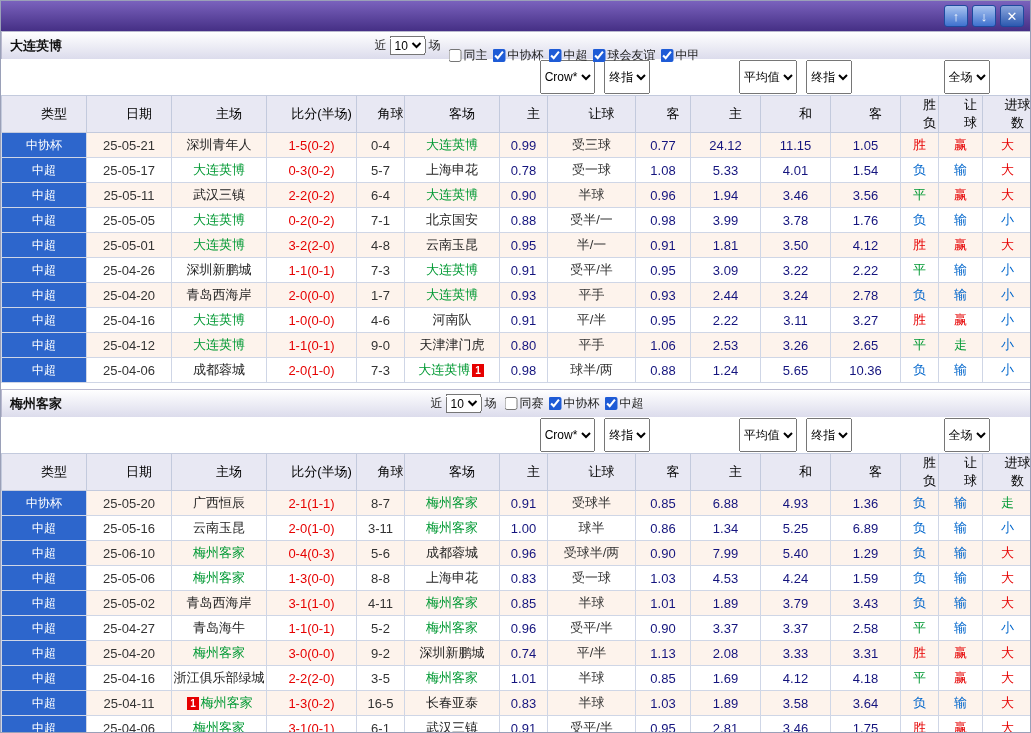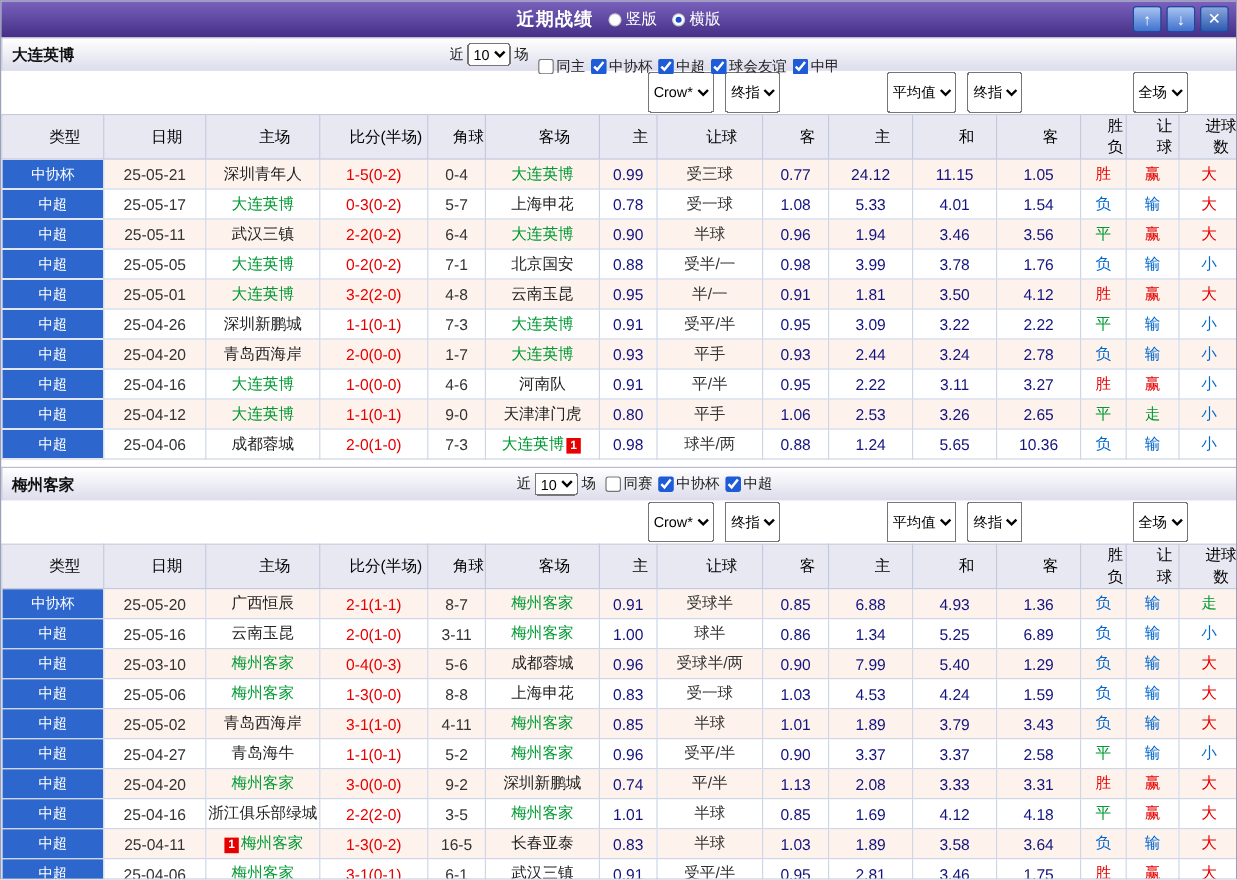--- a/index.html
+++ b/index.html
@@ -53,31 +53,20 @@
 
   .summary { height:22px; display:flex; align-items:center; justify-content:center; gap:2px; font-size:12.5px;
              border:1px solid #cfd6e6; border-top:none; background:#fff; }
 </style>
 </head>
 <body>
 
 <div class="app">
 
   <div class="topbar">
-    <div class="topbar-center">
-      <span class="title">近期战绩</span>
-      <label class="radio-opt">
-        <span class="radio"></span>
-        <span>竖版</span>
-      </label>
-      <label class="radio-opt">
-        <span class="radio on"></span>
-        <span>横版</span>
-      </label>
-    </div>
     <div class="win-btns">
       <div class="win-btn">↑</div>
       <div class="win-btn">↓</div>
       <div class="win-btn close">✕</div>
     </div>
   </div>
 
   <section class="team-section">
     <div class="team-bar">
       <span class="team-name">大连英博</span>
@@ -439,21 +428,21 @@
             <td class="c-odds">0.86</td>
             <td class="c-odds">1.34</td>
             <td class="c-odds">5.25</td>
             <td class="c-odds">6.89</td>
             <td class="c-res res-loss">负</td>
             <td class="c-res res-loss">输</td>
             <td class="c-res res-loss">小</td>
           </tr>
           <tr>
             <td class="c-comp">中超</td>
-            <td class="c-date">25-03-10</td>
+            <td class="c-date">25-06-10</td>
             <td class="c-team focus"><span class="tname">梅州客家</span></td>
             <td class="c-score">0-4(0-3)</td>
             <td class="c-corner">5-6</td>
             <td class="c-team"><span class="tname">成都蓉城</span></td>
             <td class="c-odds">0.96</td>
             <td class="c-hcap">受球半/两</td>
             <td class="c-odds">0.90</td>
             <td class="c-odds">7.99</td>
             <td class="c-odds">5.40</td>
             <td class="c-odds">1.29</td>

